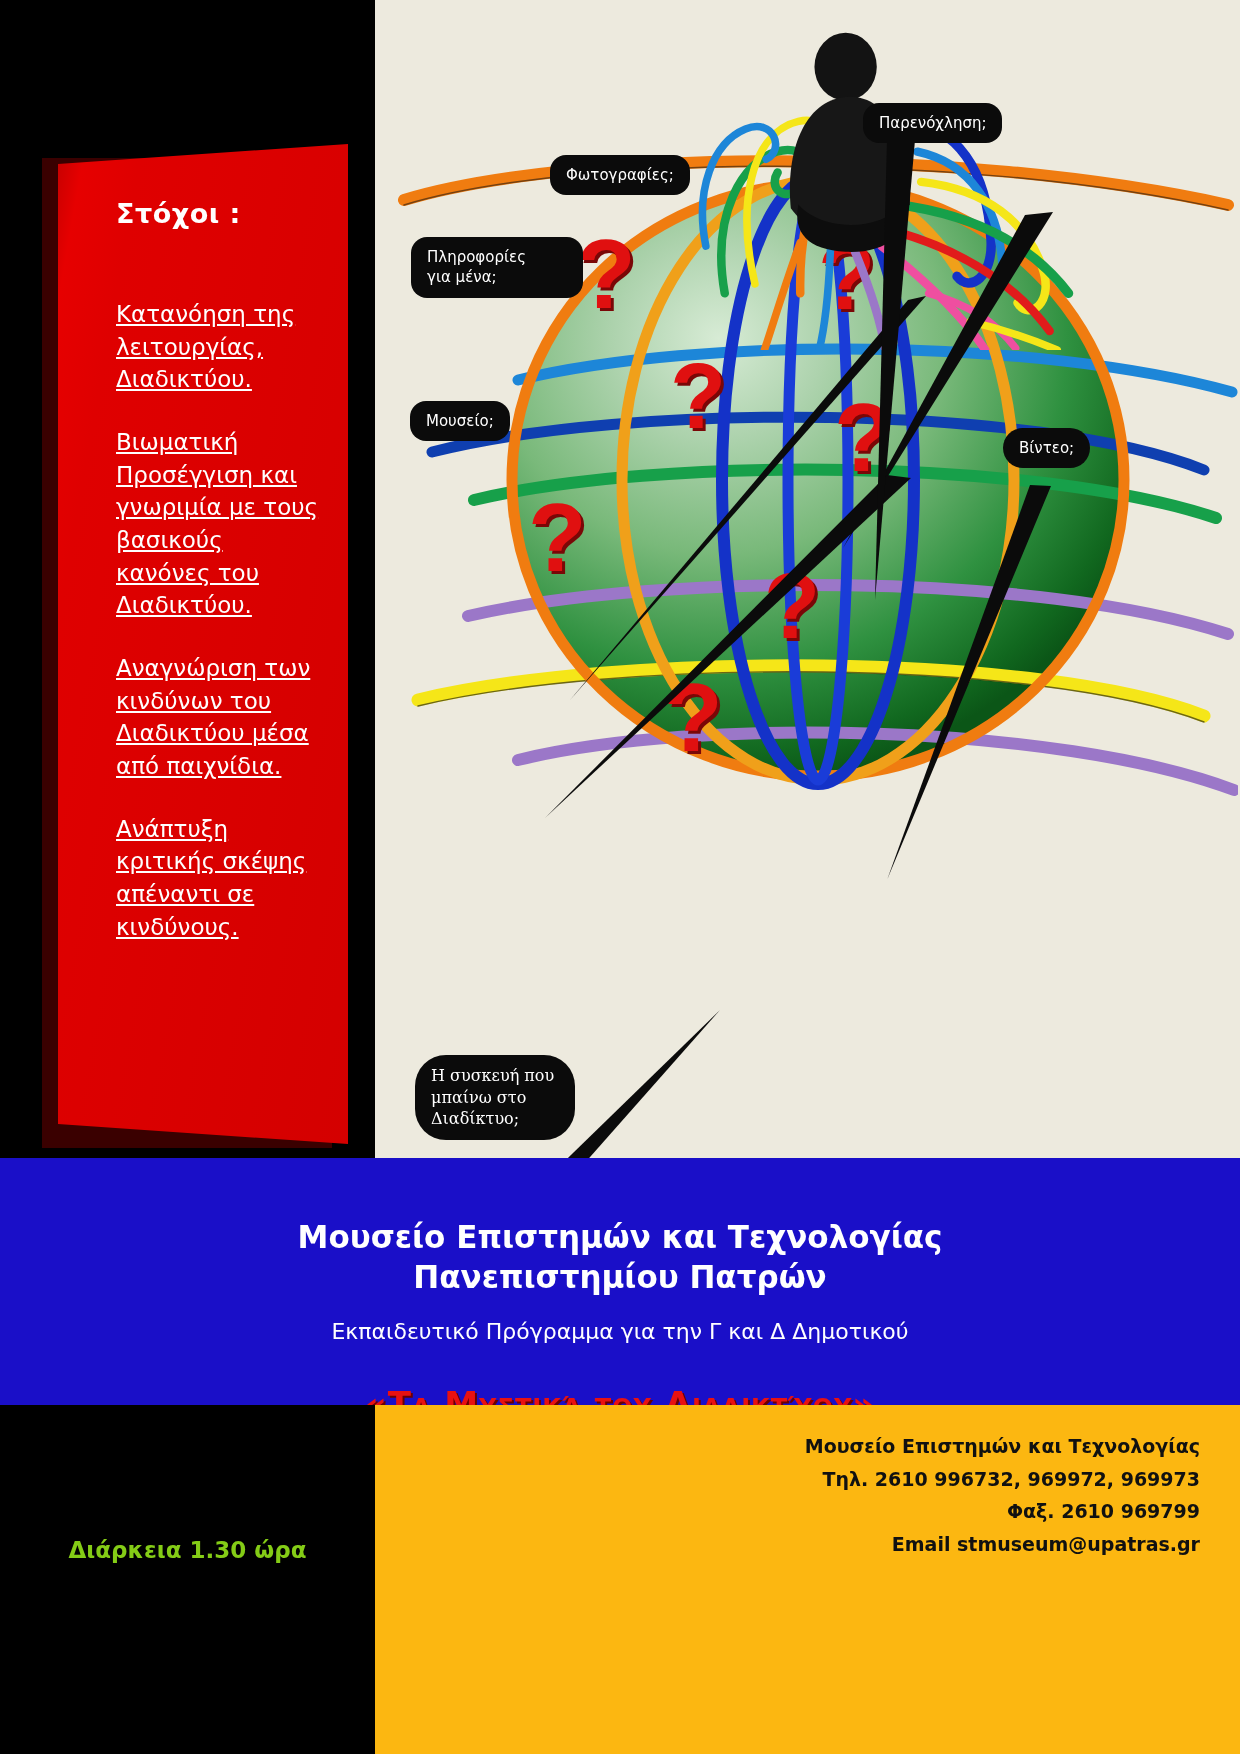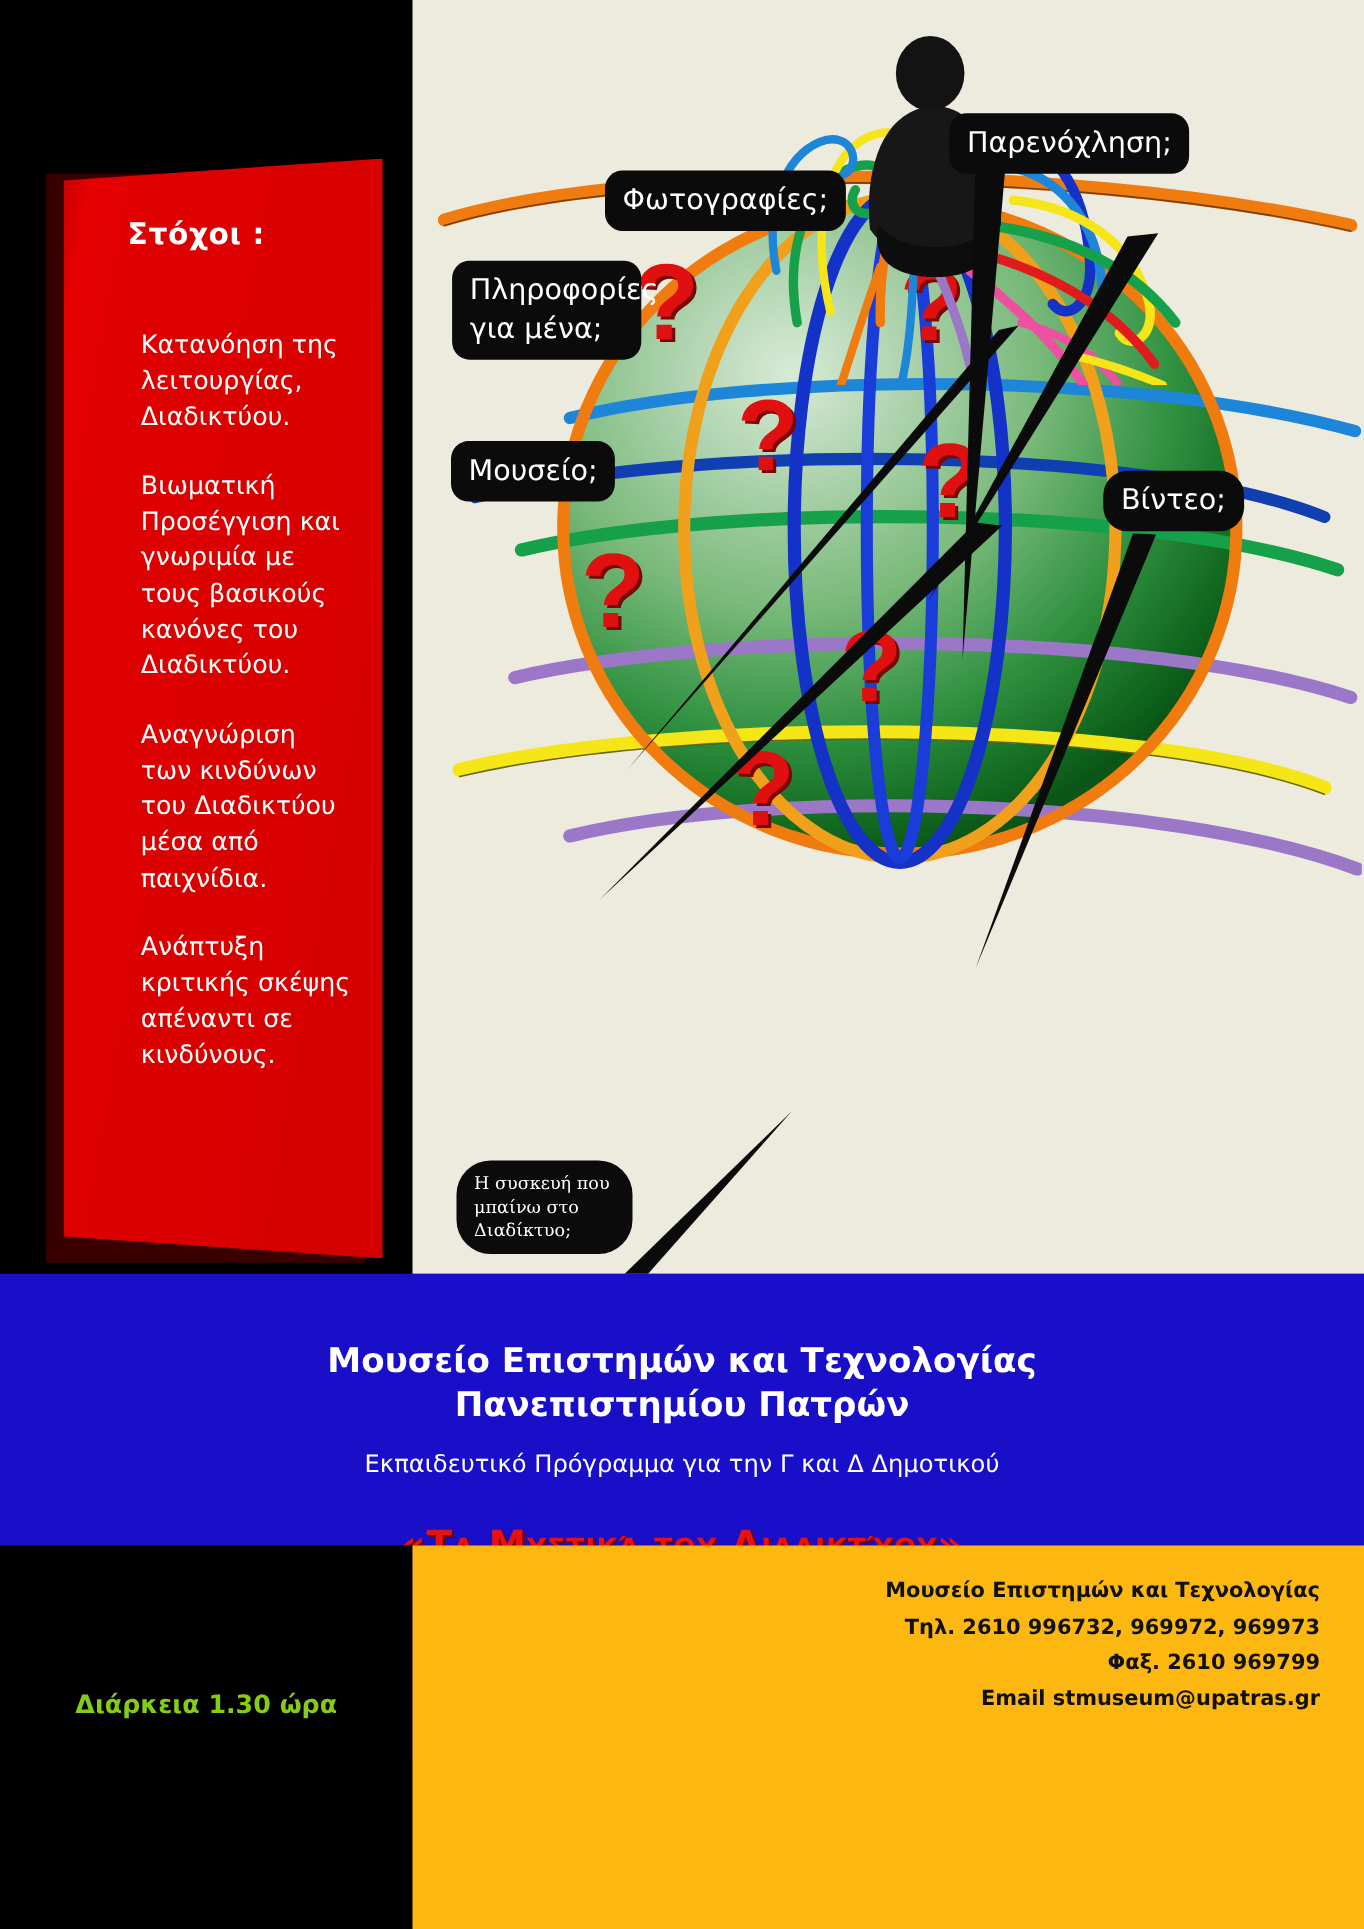--- a/index.html
+++ b/index.html
@@ -12,35 +12,35 @@
   .stage{position:absolute;left:375px;top:0;width:865px;height:1158px;background:#edeade;}
   .leftcol{position:absolute;left:0;top:0;width:375px;height:1158px;background:#000;}
 
   
   .redshadow{position:absolute;left:42px;top:158px;width:290px;height:990px;background:#3a0000;}
   .redbox{position:absolute;left:58px;top:144px;width:290px;height:1000px;
           background:linear-gradient(100deg,#c60000 0%,#e60000 6%,#df0000 18%,#d40000 100%);
           clip-path:polygon(0 2%,100% 0,100% 100%,0 98%);}
   .redbox .inner{padding:54px 28px 0 58px;color:#ffffff;}
   .obj-title{font-size:27px;font-weight:bold;letter-spacing:.5px;margin-bottom:69px;}
-  .obj-p{font-size:23px;line-height:1.42;margin:0 0 30px 12px;}
+  .obj-p{font-size:23px;line-height:1.42;margin:0 0 30px 0;text-decoration:underline;}
 
   
   .globe-wrap{position:absolute;left:398px;top:270px;width:840px;height:900px;}
 
   
   .qm{position:absolute;color:#e01010;font-weight:bold;font-family:"Liberation Sans",sans-serif;
       text-shadow:3px 3px 0 #7a0707;line-height:1;}
 
   
   .wires{position:absolute;left:680px;top:255px;width:420px;height:340px;}
 
   
   .bub{position:absolute;background:#0b0b0b;color:#fff;border-radius:16px;
-       padding:10px 16px;font-size:26px;line-height:1.35;z-index:6;white-space:pre-line;}
+       padding:10px 16px;font-size:15px;line-height:1.35;z-index:6;white-space:pre-line;}
   .bub.serif{font-family:"DejaVu Serif","Liberation Serif",serif;font-size:16px;border-radius:31px;}
 
   
   .blue{position:absolute;left:0;top:1158px;width:1240px;height:442px;background:#1a0fc8;}
   .blue .l1{text-align:center;color:#fff;font-size:31px;font-weight:bold;padding-top:60px;line-height:1.28;}
   .blue .l2{text-align:center;color:#fff;font-size:22px;padding-top:22px;}
   .blue .l3{text-align:center;font-size:34px;font-weight:bold;color:#e81111;padding-top:40px;
             font-variant:small-caps;text-shadow:2px 2px 0 #6a0000;letter-spacing:1px;}
 
   

